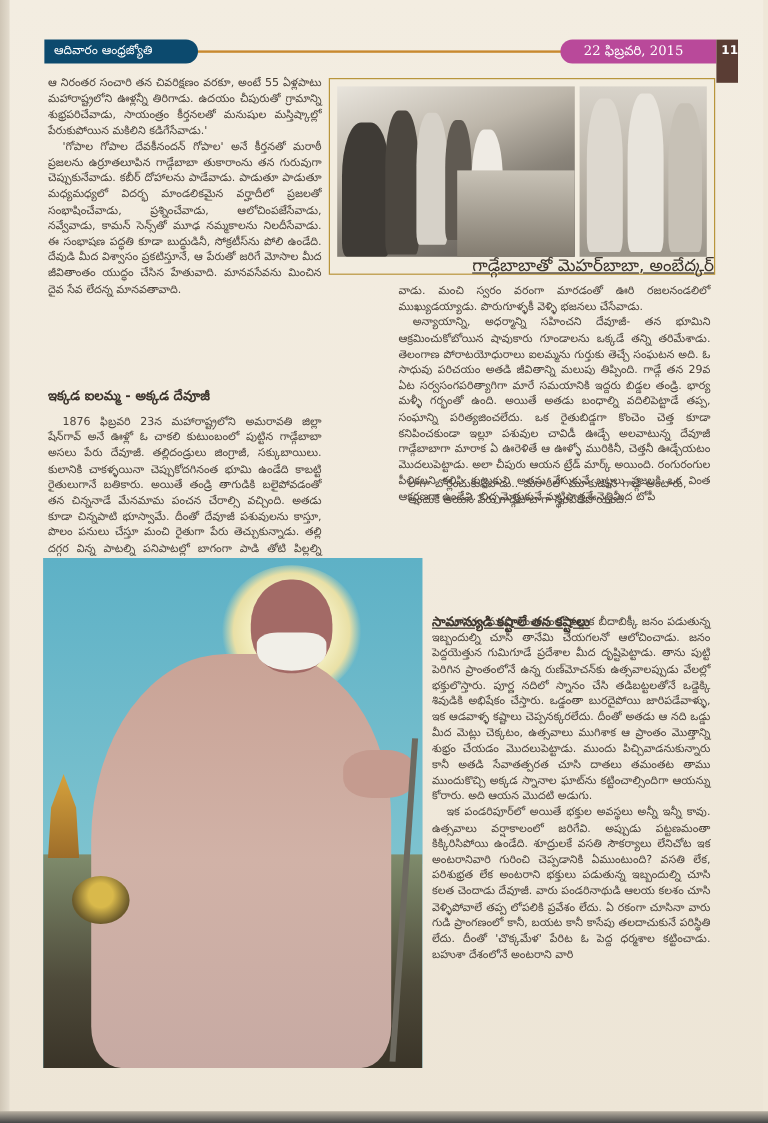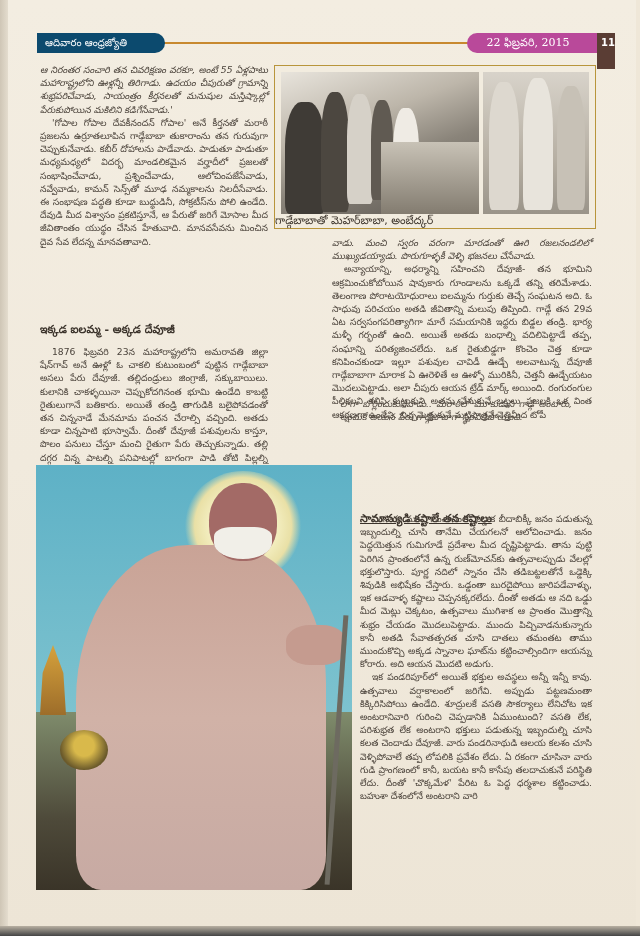--- a/index.html
+++ b/index.html
@@ -44,21 +44,21 @@
     position: absolute; left: 597px; top: 33px; width: 18px; height: 36px;
     background: #5a3d34; color: #fff; font-size: 10px; font-weight: bold;
     line-height: 20px; text-align: right;
   }
   
   .col {
     position: absolute; font-size: 9.2px; line-height: 13.2px;
     color: #4a423a; text-align: justify;
   }
   .col p { margin: 0; text-indent: 12px; }
-  .col p.noind { text-indent: 0; font-style: italic; }
+  .col p.noind { text-indent: 0; }
   .col1 { left: 40px; top: 63px; width: 228px; }
   .col1b { left: 40px; top: 345px; width: 228px; }
   .col2 { left: 332px; top: 236px; width: 260px; }
   .col2b { left: 340px; top: 396px; width: 232px; }
   .col3 { left: 360px; top: 512px; width: 232px; }
   .subhead {
     position: absolute; font-size: 11px; font-weight: bold; color: #3b332b;
     text-align: left;
   }
   .sub1 { left: 40px; top: 323px; width: 228px; }
@@ -73,22 +73,22 @@
     background: linear-gradient(160deg, #e8e4dc 0%, #bdb6aa 35%, #8a847a 60%, #5a5550 100%);
     overflow: hidden;
   }
   .photo-right {
     position: absolute; left: 208px; top: 6px; width: 106px; height: 142px;
     background: linear-gradient(180deg, #d8d3ca, #b7b0a4 60%, #9a9489);
     overflow: hidden;
   }
   .fig { position: absolute; border-radius: 40% 40% 10% 10%; }
   .photo-caption {
-    position: absolute; left: 0; top: 148px; width: 100%; text-align: left;
-    font-size: 11px; color: #3b332b;
+    position: absolute; left: 0; top: 148px; width: 100%; text-align: right;
+    font-size: 14px; color: #3b332b; text-decoration: underline;
   }
   
   .painting {
     position: absolute; left: 36px; top: 465px; width: 316px; height: 425px;
     background: #6db6c8; overflow: hidden;
   }
   .sky { position:absolute; left:0; top:0; width:100%; height:60%;
     background: linear-gradient(180deg, #5eb1c6, #7ec3cf); }
   .ground { position:absolute; left:0; top:58%; width:100%; height:42%;
     background: linear-gradient(180deg, #7f8c6c, #4e4a3a 60%, #3a3428); }

